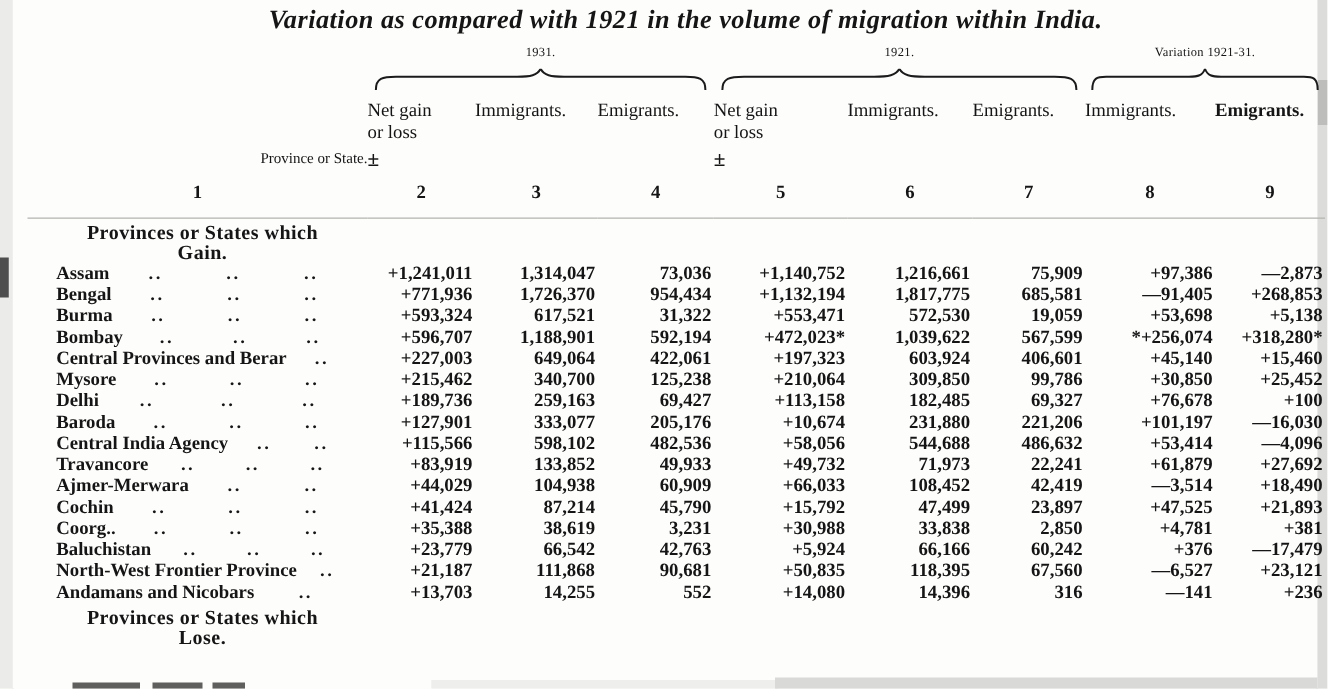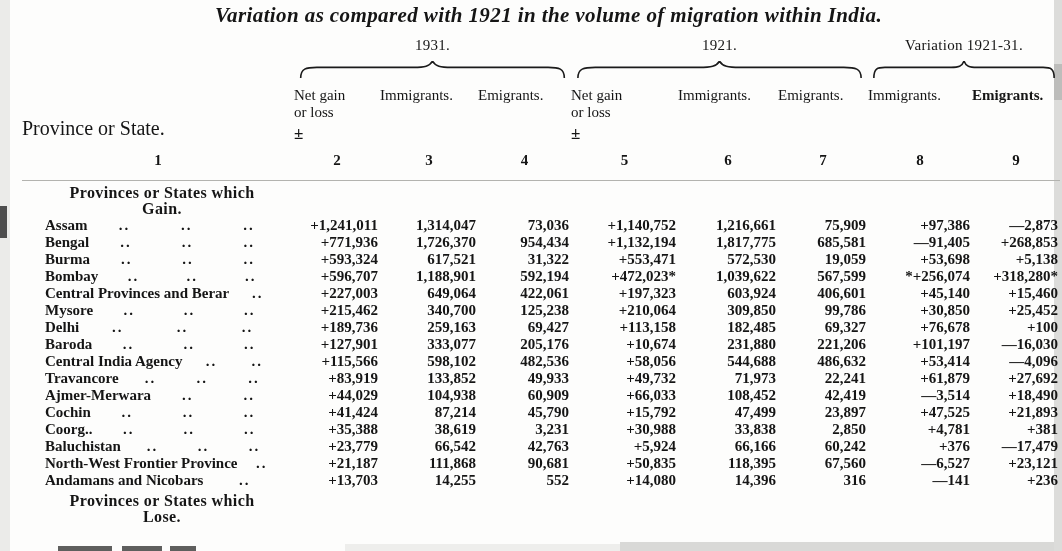--- a/index.html
+++ b/index.html
@@ -25,24 +25,24 @@
 
   .title{
     margin:3px 0 0 0;text-align:center;
     font-style:italic;font-weight:bold;font-size:21px;letter-spacing:.4px;padding-left:33px;
   }
 
   table{border-collapse:collapse;table-layout:fixed;margin-left:12px;width:1038px;}
   td,th{padding:0;font-weight:normal;}
 
   
-  .group-cell{text-align:center;vertical-align:top;padding-top:9px;font-size:15px;}
+  .group-cell{text-align:center;vertical-align:top;padding-top:9px;font-size:10px;}
   .group-label{display:block;letter-spacing:.3px;}
   .brace{display:block;width:calc(100% - 8px);height:17px;margin:7px auto 0;}
-  .province-head{vertical-align:bottom;text-align:left;font-size:20px;padding-bottom:2px;}
+  .province-head{vertical-align:bottom;text-align:right;font-size:12px;padding-bottom:2px;}
 
   
   .col-head{ text-align:left;vertical-align:top;padding-top:9px;font-size:15px;line-height:17px;}
   .pm{display:block;font-size:17px;font-weight:bold;margin-top:4px;}
 
   
   .num-row td{
     text-align:center;font-weight:bold;font-size:15px;
     padding:10px 0 11px 0;border-bottom:1px solid #b3b3af;
   }

